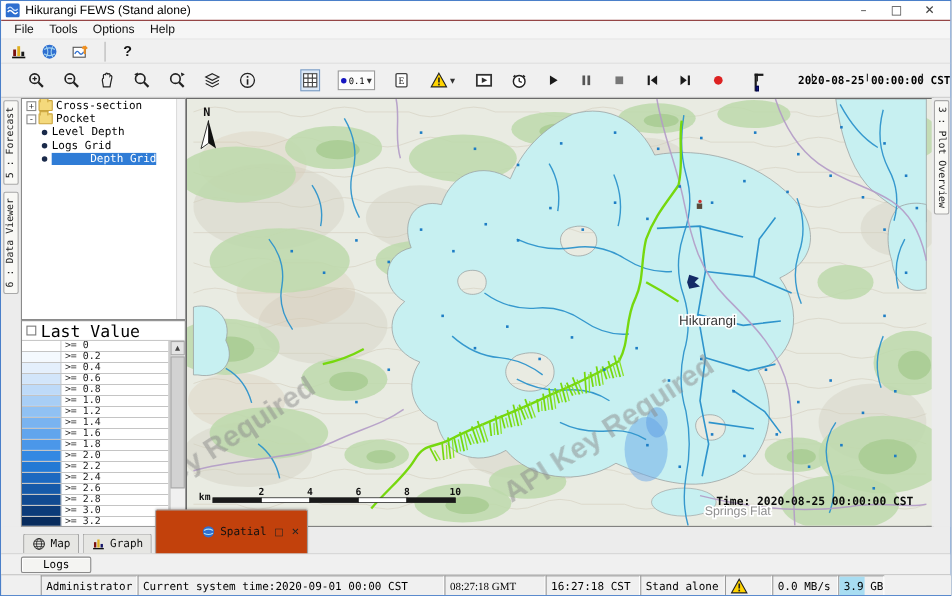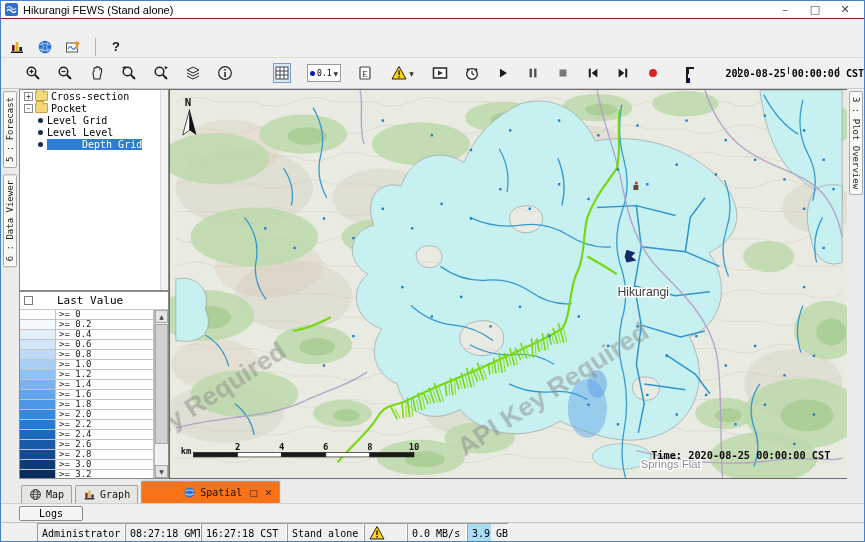--- a/index.html
+++ b/index.html
@@ -47,36 +47,36 @@
   .expander{width:9px;height:9px;border:1px solid #8a8a8a;background:#fff;display:flex;align-items:center;justify-content:center;
             font-size:8px;line-height:7px;color:#333;margin-right:2px;flex:none;}
   .folder{width:13px;height:10px;background:#f4d97c;border:1px solid #caa43c;border-radius:1px;position:relative;margin-right:3px;flex:none;}
   .folder::before{content:"";position:absolute;left:0;top:-3px;width:6px;height:3px;background:#f4d97c;border:1px solid #caa43c;border-bottom:none;}
   .bullet{width:5px;height:5px;border-radius:50%;background:#1a2a4a;margin-right:4px;flex:none;}
   .tree-label.sel{background:#2f7cd6;color:#fff;padding-left:35px;}
   
   #legend-panel{position:absolute;left:0;top:202px;width:150px;height:188px;background:#fff;border:1px solid #8a8a8a;}
   #legend-header{height:18px;display:flex;align-items:center;padding-left:4px;border-bottom:1px solid #c8c8c8;gap:4px;}
   #legend-check{width:9px;height:9px;border:1px solid #7a7a7a;background:#fff;flex:none;}
-  #legend-title{font-family:"DejaVu Sans Mono",monospace;font-size:11px;color:#000;margin-left:20px;}
+  #legend-title{font-family:"DejaVu Sans Mono",monospace;font-size:15px;color:#000;}
   #legend-list{position:absolute;left:0;top:18px;right:14px;bottom:0;overflow:hidden;border-right:1px solid #c0c0c0;}
   .legend-row{display:flex;height:10px;border-bottom:1px solid #c4c4c4;}
   .legend-swatch{width:36px;border-right:1px solid #c4c4c4;flex:none;}
   .legend-label{font-family:"DejaVu Sans Mono",monospace;font-size:9px;line-height:9px;color:#222;padding-left:3px;background:#fff;flex:auto;}
   #legend-sb{position:absolute;right:0;top:18px;width:14px;bottom:0;background:#f0f0f0;border-left:1px solid #b8b8b8;}
   .sb-btn{position:absolute;left:0;width:13px;height:13px;background:#e4e4e4;border:1px solid #a8a8a8;
           font-size:6px;display:flex;align-items:center;justify-content:center;color:#444;font-family:"DejaVu Sans",sans-serif;}
   #sb-thumb{position:absolute;left:0;top:14px;width:13px;height:120px;background:#d2d2d2;border:1px solid #a8a8a8;}
   
   #map-panel{position:absolute;left:168px;top:0;width:680px;height:390px;border:1px solid #6a6a6a;background:#e9ebe2;overflow:hidden;}
   
   #tabsrow{position:absolute;left:0;top:478px;width:100%;height:25px;background:#ececec;display:flex;align-items:flex-end;padding-left:20px;gap:3px;border-bottom:1px solid #d0d0d0;}
   .btab{display:flex;align-items:center;gap:4px;border:1px solid #a0a0a0;border-bottom:none;background:#e6e6e3;
         font-family:"DejaVu Sans Mono",monospace;font-size:10px;color:#111;padding:2px 7px;height:18px;border-radius:2px 2px 0 0;}
-  .btab.active{background:#f97316;height:22px;box-shadow:0 -1px 2px rgba(0,0,0,.15);padding-left:41px;}
+  .btab.active{background:#c2410c;height:40px;box-shadow:0 -1px 2px rgba(0,0,0,.15);padding-left:41px;}
   .tabglyph{font-size:9px;color:#222;font-family:"DejaVu Sans",sans-serif;margin-left:3px;}
   #logsrow{position:absolute;left:0;top:503px;width:100%;height:19px;background:#f0f0f0;display:flex;align-items:center;padding-left:18px;border-bottom:1px solid #c4c4c4;}
   #logs-btn{font-family:"DejaVu Sans Mono",monospace;font-size:10px;color:#000;background:#f4f4f2;
             border:1px solid #8a8a8a;border-radius:2px;padding:0 19px;height:15px;box-shadow:1px 1px 0 #fff inset;}
   #statusbar{position:absolute;left:0;top:522px;width:100%;height:20px;background:#f0f0f0;display:flex;margin-left:36px;}
   .scell{position:relative;height:100%;border:1px solid;border-color:#9a9a9a #ffffff #ffffff #9a9a9a;
          font-family:"DejaVu Sans Mono",monospace;font-size:10px;color:#000;display:flex;align-items:center;
          padding:0 4px;white-space:nowrap;overflow:hidden;flex:none;}
   .scell .fill{position:absolute;left:0;top:0;bottom:0;background:#a8ddf2;z-index:0;}
   .scell span{position:relative;z-index:1;}
@@ -93,20 +93,26 @@
       <path d="M2,5 Q4,2 6.5,5 Q9,8 11,5" stroke="#cfe4ff" stroke-width="1.2" fill="none"></path>
     </svg>
     <span id="title-text">Hikurangi FEWS  (Stand alone)</span>
     <div id="win-controls">
       <span class="winbtn">–</span>
       <span class="winbtn">□</span>
       <span class="winbtn">✕</span>
     </div>
   </div>
 
+  <div id="menubar">
+      <div class="menu-item">File</div>
+      <div class="menu-item">Tools</div>
+      <div class="menu-item">Options</div>
+      <div class="menu-item">Help</div>
+    </div>
   <div id="toolbar1">
       <div class="tbtn">
         <svg width="16" height="16" viewBox="0 0 16 16">
           <rect x="2" y="12.5" width="12" height="1.5" fill="#111"></rect>
           <rect x="3" y="6" width="2.6" height="6" fill="#7a1010"></rect>
           <rect x="6.7" y="3" width="2.6" height="9" fill="#e0b020"></rect>
           <rect x="10.4" y="8" width="2.6" height="4" fill="#1a1a1a"></rect>
         </svg>
       </div>
       <div class="tbtn">
@@ -278,25 +284,25 @@
               <span class="folder"></span>
               <span class="tree-label">Cross-section</span>
             </div>
             <div class="tree-row" style="padding-left: 4px;">
               <span class="expander">-</span>
               <span class="folder"></span>
               <span class="tree-label">Pocket</span>
             </div>
             <div class="tree-row" style="padding-left: 18px;">
               <span class="bullet"></span>
-              <span class="tree-label">Level Grid</span>
+              <span class="tree-label">Level Depth</span>
             </div>
             <div class="tree-row" style="padding-left: 18px;">
               <span class="bullet"></span>
-              <span class="tree-label">Level Level</span>
+              <span class="tree-label">Logs Grid</span>
             </div>
             <div class="tree-row" style="padding-left: 18px;">
               <span class="bullet"></span>
               <span class="tree-label sel">Depth Grid</span>
             </div>
           </div>
         <div id="tree-scroll"></div>
       </div>
       <div id="legend-panel">
         <div id="legend-header">
@@ -712,21 +718,24 @@
     </div>
 
   <div id="logsrow">
     <button id="logs-btn">Logs</button>
   </div>
 
   <div id="statusbar">
       <div class="scell" style="width: 88px;">
         <span>Administrator</span>
       </div>
-      <div class="scell" style="width: 76px;">
+      <div class="scell" style="width: 279px;">
+        <span>Current system time:2020-09-01 00:00 CST</span>
+      </div>
+      <div class="scell" style="width: 92px; font-family: Liberation Serif, serif;">
         <span>08:27:18 GMT</span>
       </div>
       <div class="scell" style="width: 86px;">
         <span>16:27:18 CST</span>
       </div>
       <div class="scell" style="width: 77px;">
         <span>Stand alone</span>
       </div>
       <div class="scell" style="width: 43px;">
         <span style="display: flex;">

